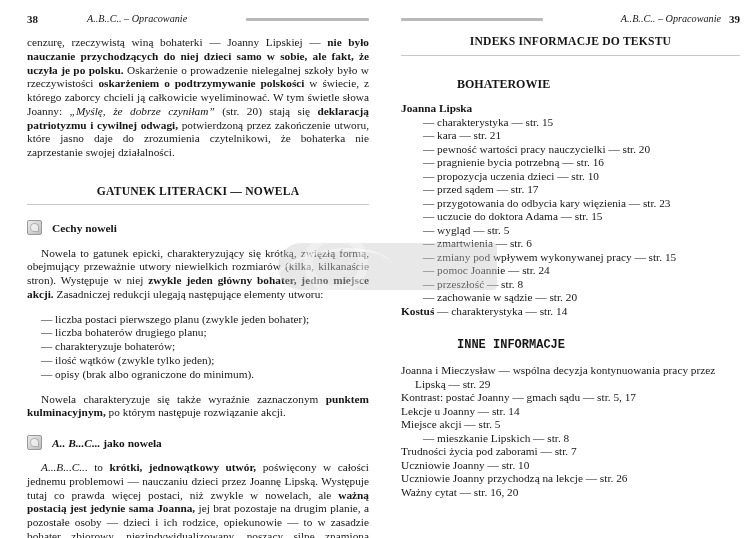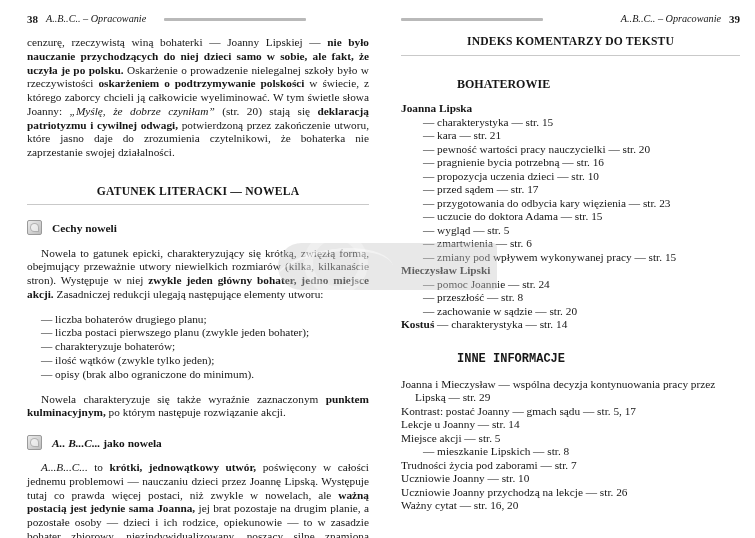--- a/index.html
+++ b/index.html
@@ -7,21 +7,21 @@
     width:755px;height:538px;position:relative;overflow:hidden;
     background:#ffffff;color:#161616;
     font-family:"Liberation Serif", serif;
     font-size:11.3px;line-height:13.7px;
   }
   .page{position:absolute;top:0;height:538px;box-sizing:border-box;background:transparent;}
   .page-left{left:0;width:378px;padding:13px 9px 0 27px;}
   .page-right{left:378px;width:377px;padding:13px 15px 0 23px;}
 
   
-  .runhead{display:flex;align-items:center;font-size:10.2px;line-height:12px;margin-bottom:2px;}
+  .runhead{display:flex;align-items:center;font-size:10.2px;line-height:12px;margin-bottom:2px;gap:41px;}
   .pgnum{font-weight:bold;font-size:11px;}
   .runtitle{font-style:italic;white-space:nowrap;}
   .runhead-l .pgnum{margin-right:8px;}
   .hrule{height:3px;background:#b9b9b9;border-radius:1px;}
   .runhead-l .hrule{width:142px;margin-left:18px;}
   .runhead-r{justify-content:space-between;}
   .runhead-r .hrule{width:142px;}
   .runhead-r .right-group{display:flex;align-items:center;}
   .runhead-r .pgnum{margin-left:8px;}
 
@@ -93,22 +93,22 @@
 
   <div class="subhead">
     <span class="mini-icon"></span>
     <span class="t">Cechy noweli</span>
   </div>
 
   <p class="para"><span>Nowela to gatunek epicki, charakteryzujący się krótką, zwięzłą formą, obejmujący przeważnie utwory niewielkich rozmiarów (kilka, kilkanaście stron). Występuje w niej </span><span class="b">zwykle jeden główny bohater, jedno miejsce akcji.</span><span> Zasadniczej redukcji ulegają następujące elementy utworu:</span></p>
 
   <div class="dashlist">
 
-  <div class="li">— liczba bohaterów drugiego planu;</div>
-      <div class="li">— liczba postaci pierwszego planu (zwykle jeden bohater);</div>
+  <div class="li">— liczba postaci pierwszego planu (zwykle jeden bohater);</div>
+      <div class="li">— liczba bohaterów drugiego planu;</div>
       <div class="li">— charakteryzuje bohaterów;</div>
       <div class="li">— ilość wątków (zwykle tylko jeden);</div>
       <div class="li">— opisy (brak albo ograniczone do minimum).</div>
     </div>
 
   <p class="para"><span>Nowela charakteryzuje się także wyraźnie zaznaczonym </span><span class="b">punktem kulminacyjnym,</span><span> po którym następuje rozwiązanie akcji.</span></p>
 
   <div class="subhead">
     <span class="mini-icon"></span>
     <span class="t"><span class="b i">A.. B...C... </span><span class="b">jako nowela</span></span>
@@ -120,40 +120,39 @@
 <div class="page page-right">
   <div class="runhead runhead-r">
     <span class="hrule"></span>
     <span class="right-group">
       <span class="runtitle">A..B..C.. – Opracowanie</span>
       <span class="pgnum">39</span>
     </span>
   </div>
 
   <div class="idx-head-wrap">
-    <div class="sec-head">INDEKS KOMENTARZY DO TEKSTU</div>
+    <div class="sec-head">INDEKS INFORMACJE DO TEKSTU</div>
   </div>
 
   <div class="idx-label">BOHATEROWIE</div>
 
   <div class="entries">
 
   <div class="entry"><span class="b">Joanna Lipska</span></div>
       <div class="entry ind1"><span>— charakterystyka — str. 15</span></div>
       <div class="entry ind1"><span>— kara — str. 21</span></div>
       <div class="entry ind1"><span>— pewność wartości pracy nauczycielki — str. 20</span></div>
       <div class="entry ind1"><span>— pragnienie bycia potrzebną — str. 16</span></div>
       <div class="entry ind1"><span>— propozycja uczenia dzieci — str. 10</span></div>
       <div class="entry ind1"><span>— przed sądem — str. 17</span></div>
       <div class="entry ind1"><span>— przygotowania do odbycia kary więzienia — str. 23</span></div>
       <div class="entry ind1"><span>— uczucie do doktora Adama — str. 15</span></div>
       <div class="entry ind1"><span>— wygląd — str. 5</span></div>
       <div class="entry ind1"><span>— zmartwienia — str. 6</span></div>
       <div class="entry ind1"><span>— zmiany pod wpływem wykonywanej pracy — str. 15</span></div>
-      <div class="entry"><span class="b">Mieczysław Lipski</span></div>
       <div class="entry ind1"><span>— pomoc Joannie — str. 24</span></div>
       <div class="entry ind1"><span>— przeszłość — str. 8</span></div>
       <div class="entry ind1"><span>— zachowanie w sądzie — str. 20</span></div>
       <div class="entry"><span class="b">Kostuś</span><span> — charakterystyka — str. 14</span></div>
     </div>
 
   <div class="idx-label second">INNE INFORMACJE</div>
 
   <div class="entries">
 

